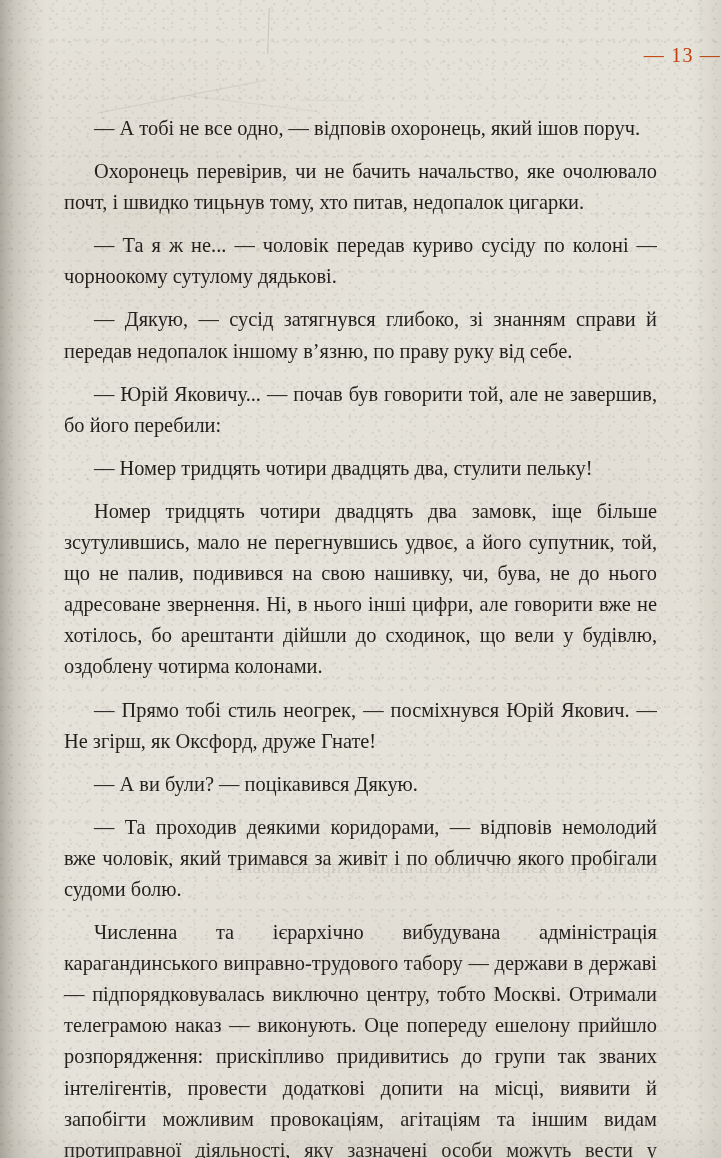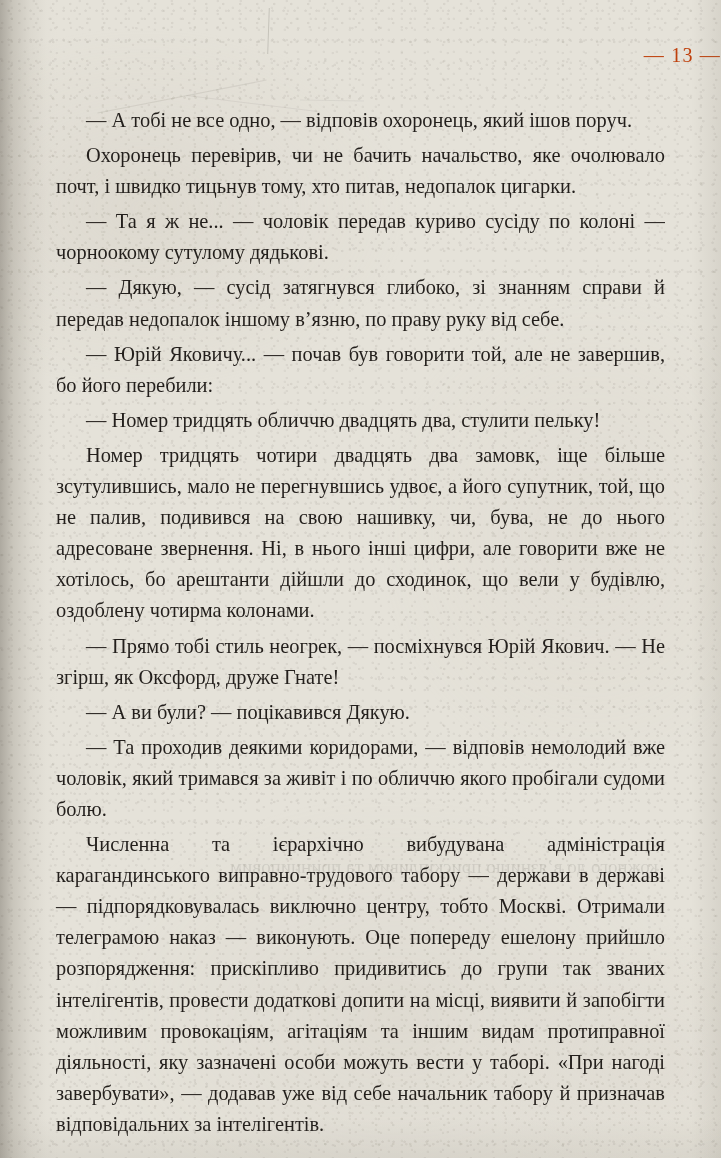--- a/index.html
+++ b/index.html
@@ -101,21 +101,21 @@
 
   
   .textblock {
     position: absolute;
     top: 101px;
     left: 52px;
     width: 617px;
   }
 
   .para {
-    margin: 4px;
+    margin: 12px;
     font-size: 20.4px;
     line-height: 31.1px;
     text-align: justify;
     text-justify: inter-word;
     hyphens: manual;
     color: #231f1c;
     text-indent: 30px;
   }
   .para.no-indent { text-indent: 0; }
 
@@ -164,21 +164,21 @@
 
   <div class="folio">—  13  —</div>
 
   <div class="textblock">
 
     <p class="para">— А тобі не все одно, — відповів охоронець, який ішов поруч.</p>
     <p class="para">Охоронець перевірив, чи не бачить начальство, яке очолювало почт, і швидко тицьнув тому, хто питав, недопалок цигарки.</p>
     <p class="para">— Та я ж не... — чоловік передав куриво сусіду по колоні — чорноокому сутулому дядькові.</p>
     <p class="para">— Дякую, — сусід затягнувся глибоко, зі знанням справи й передав недопалок іншому в’язню, по праву руку від себе.</p>
     <p class="para">— Юрій Яковичу... — почав був говорити той, але не завершив, бо його перебили:</p>
-    <p class="para">— Номер тридцять обличчю двадцять два, стулити пельку!</p>
+    <p class="para">— Номер тридцять чотири двадцять два, стулити пельку!</p>
     <p class="para">Номер тридцять чотири двадцять два замовк, іще більше зсутулившись, мало не перегнувшись удвоє, а його супутник, той, що не палив, подивився на свою нашивку, чи, бува, не до нього адресоване звернення. Ні, в нього інші цифри, але говорити вже не хотілось, бо арештанти дійшли до сходинок, що вели у будівлю, оздоблену чотирма колонами.</p>
     <p class="para">— Прямо тобі стиль неогрек, — посміхнувся Юрій Якович. — Не згірш, як Оксфорд, друже Гнате!</p>
     <p class="para">— А ви були? — поцікавився Дякую.</p>
     <p class="para">— Та проходив деякими коридорами, — відповів немолодий вже чоловік, який тримався за живіт і по обличчю якого пробігали судоми болю.</p>
     <p class="para">Численна та ієрархічно вибудувана адміністрація карагандинського виправно-трудового табору — держави в державі — підпорядковувалась виключно центру, тобто Москві. Отримали телеграмою наказ — виконують. Оце попереду ешелону прийшло розпорядження: прискіпливо придивитись до групи так званих інтелігентів, провести додаткові допити на місці, виявити й запобігти можливим провокаціям, агітаціям та іншим видам протиправної діяльності, яку зазначені особи можуть вести у таборі. «При нагоді завербувати», — додавав уже від себе начальник табору й призначав відповідальних за інтелігентів.</p>
 
     <div class="section-gap"></div>
 
     <p class="para no-indent">Ворогів, після того як завели у приміщення, розділили й кожного доправили до окремої камери з окремим прискіпливим та принциповим слідчим. Покос увійшов до охайної кімнатки на другому поверсі. Ніщо не нагадувало в цій кімнаті про в’язницю; чай у склянці з металевим підстаканником на столі, тарілочка з двома бутербродами — білий хліб, дірчастий сир, а з-під сиру виблискує масло. Юрій Якович ніби приріс поглядом до тієї тарілочки — авжеж, встиг забути, як виглядає нормальне людське їдло. Тоді погляд сковзнув праворуч. А там тека. Розкрита. У теці окрім протоколів — його листи, фотографії друзів,</p>
 

